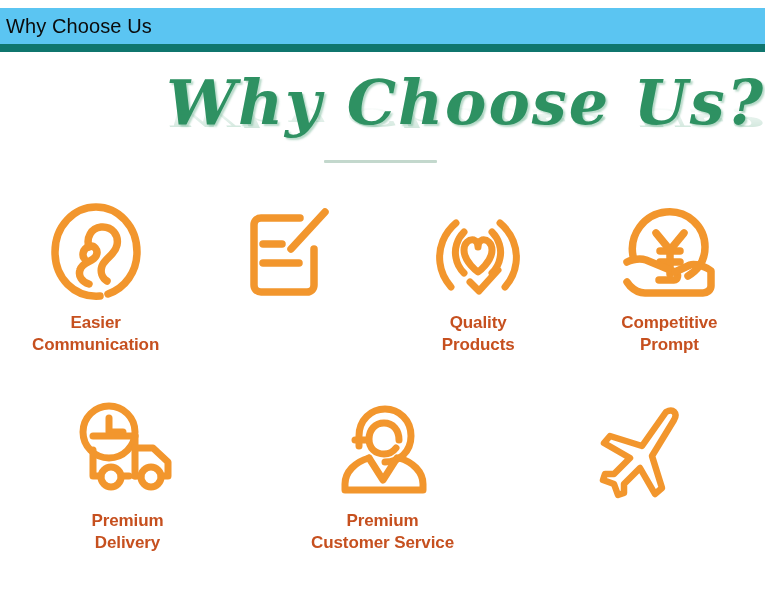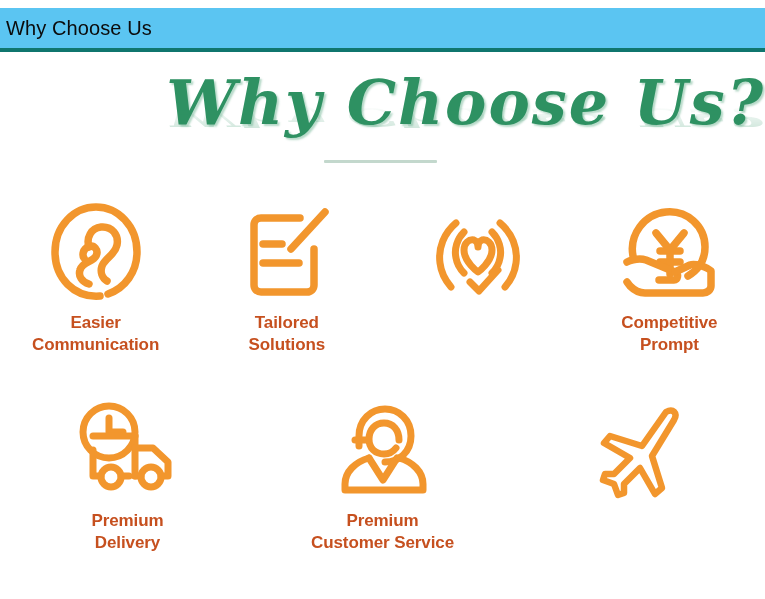--- a/index.html
+++ b/index.html
@@ -16,21 +16,21 @@
   }
 
   
   .header-bar {
     position: absolute;
     left: 0;
     top: 8px;
     width: 765px;
     height: 44px;
     background: #5bc5f2;
-    border-bottom: 4px solid #0f766e;
+    border-bottom: 8px solid #0f766e;
     box-sizing: border-box;
     display: flex;
     align-items: center;
   }
   .header-title {
     font-size: 20px;
     color: #0b0b0b;
     padding-left: 6px;
     letter-spacing: 0.1px;
     white-space: nowrap;
@@ -171,35 +171,35 @@
 
       <div class="feature">
         <div class="feature-icon">
           <svg width="100" height="104" viewBox="0 0 100 104" fill="none" stroke="#f2962d" stroke-width="7.5" stroke-linecap="round" stroke-linejoin="round">
             <path d="M63 18 H24 C20 18 17 21 17 25 V85 C17 89 20 92 24 92 H70 C74 92 77 89 77 85 V49"></path>
             <path d="M26 44 H45"></path>
             <path d="M26 63 H62"></path>
             <path d="M54 49 L88 12"></path>
           </svg>
         </div>
-        <div class="feature-label">Tailored
-Solutions</div>
       </div>
 
       <div class="feature">
         <div class="feature-icon">
           <svg width="104" height="104" viewBox="0 0 104 104" fill="none" stroke="#f2962d" stroke-width="7" stroke-linecap="round" stroke-linejoin="round">
             <path d="M30 23 C18 33 12 48 14 63 C15 72 19 80 25 87"></path>
             <path d="M74 23 C86 33 92 48 90 63 C89 72 85 80 79 87"></path>
             <path d="M38 32 C31 39 28 49 30 58 C31 64 34 69 38 73"></path>
             <path d="M66 32 C73 39 76 49 74 58 C73 64 70 69 66 73"></path>
             <path d="M52 72 C52 72 38 62 38 50 C38 43 43 39 48 40 C51 41 52 45 52 47 C52 45 53 41 56 40 C61 39 66 43 66 50 C66 62 52 72 52 72 Z"></path>
             <path d="M44 82 L53 91 L72 70"></path>
           </svg>
         </div>
+        <div class="feature-label">Quality
+Products</div>
       </div>
 
       <div class="feature">
         <div class="feature-icon">
           <svg width="108" height="104" viewBox="0 0 108 104" fill="none" stroke="#f2962d" stroke-width="7.5" stroke-linecap="round" stroke-linejoin="round">
             <path d="M18 56 C14 35 29 14 51 12 C72 10 90 26 90 47 C90 60 83 70 73 76"></path>
             <path d="M41 33 L55 50 L69 33"></path>
             <path d="M45 51 H65"></path>
             <path d="M45 62 H65"></path>
             <path d="M55 50 V74"></path>

